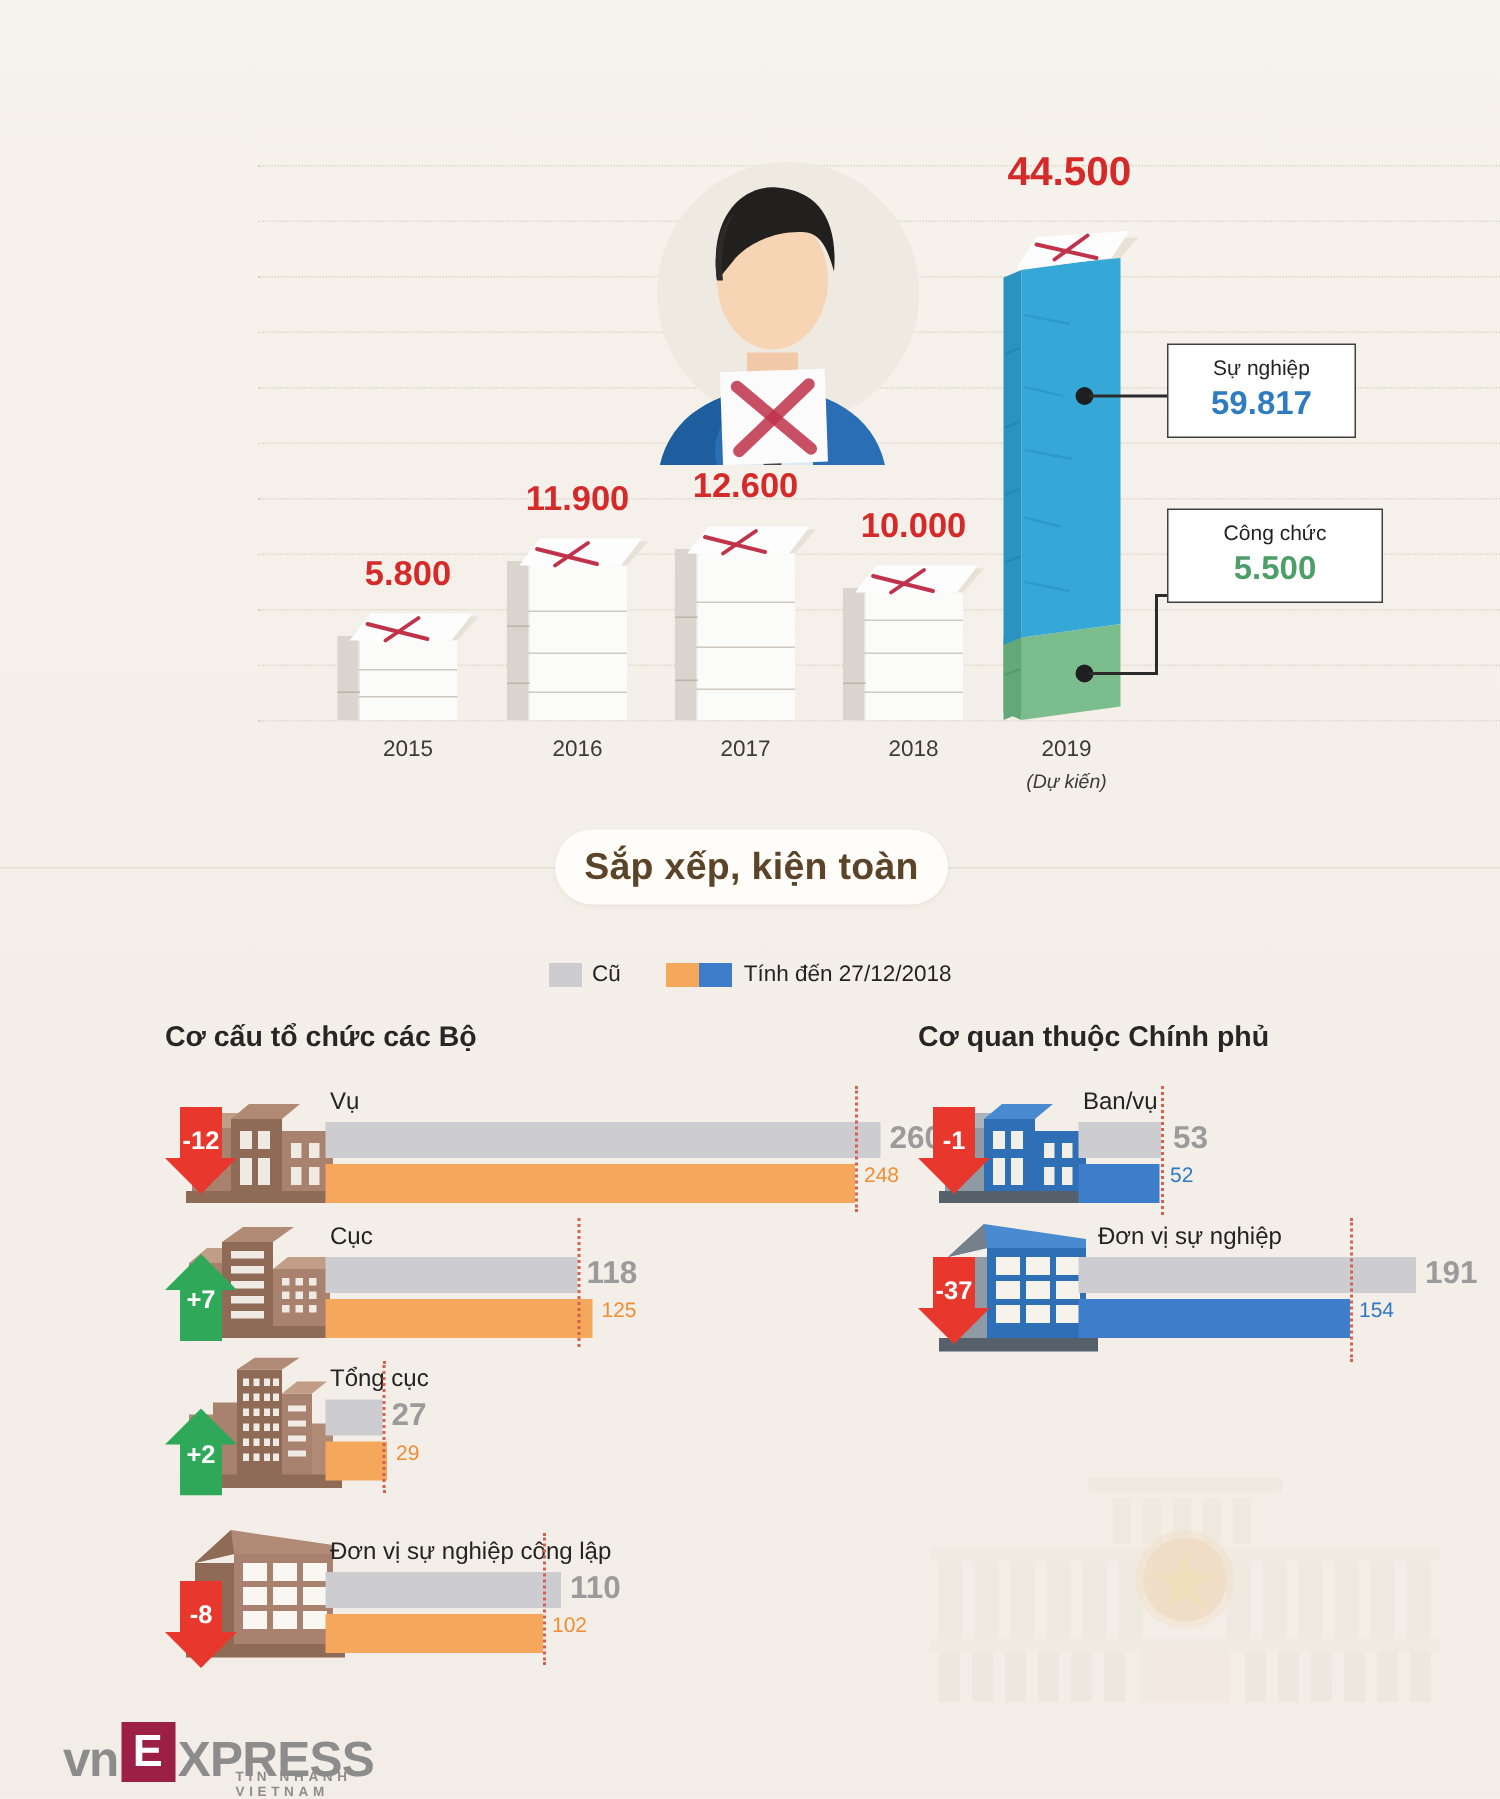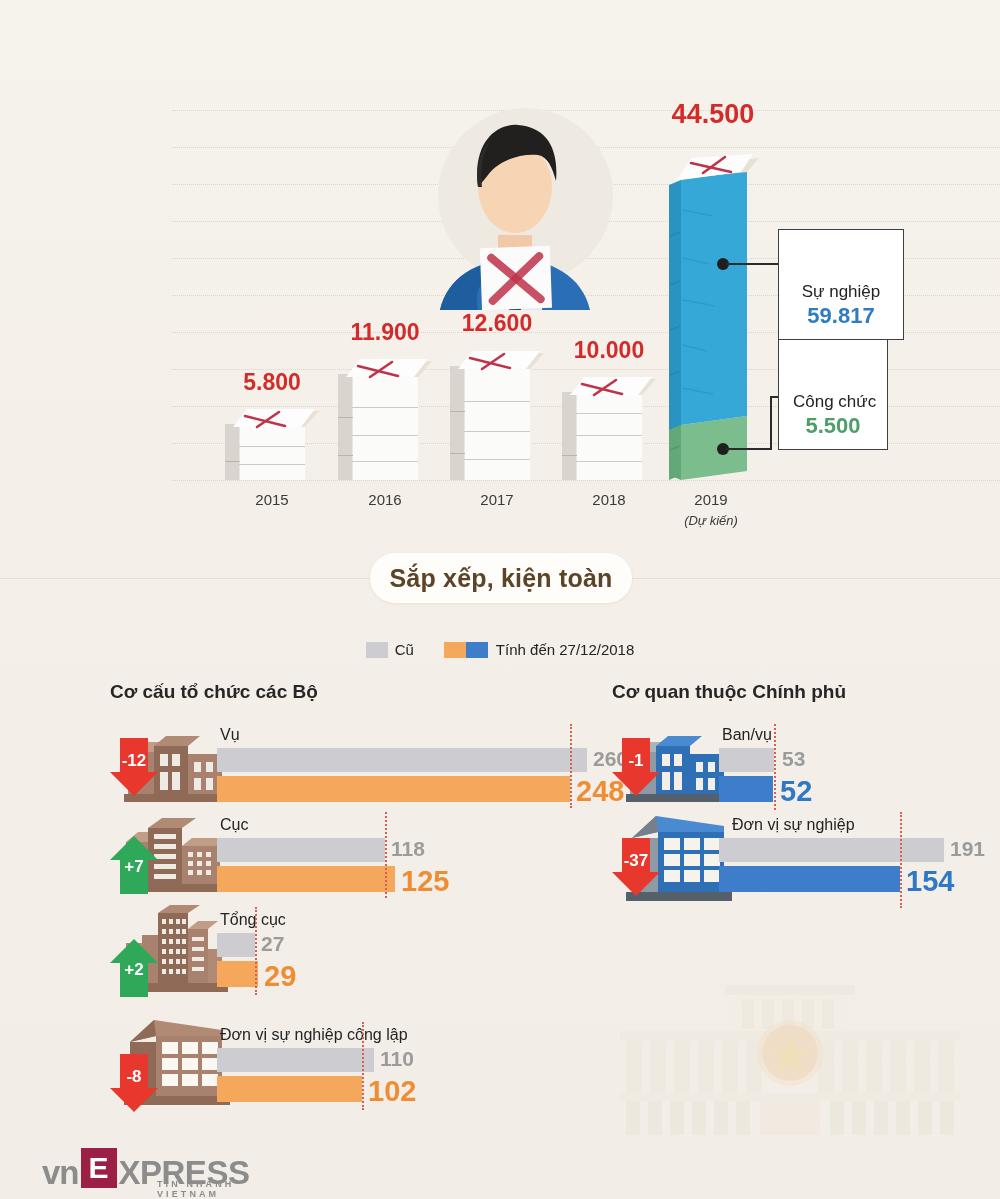--- a/index.html
+++ b/index.html
@@ -83,21 +83,21 @@
     position:absolute; left:-2px; width:96px; height:26px;
   }
   
   .callout{
     position:absolute;
     background:#ffffff;
     border:1.6px solid #3f3f3f;
     padding:7px 14px 9px 14px;
     text-align:center;
   }
-  .callout .ct{ font-size:17px; color:#232323; line-height:1.25; white-space:nowrap;margin-top:44px;}
+  .callout .ct{ font-size:14px; color:#232323; line-height:1.25; white-space:nowrap;}
   .callout .cv{ font-size:22px; font-weight:bold; line-height:1.25; white-space:nowrap;}
   .leader{ position:absolute; background:#2b2b2b; }
   .dot{ position:absolute; width:12px; height:12px; border-radius:50%; background:#1f1f1f; }
   
   .sub-note{
     position:absolute; left:0; right:0; top:610px;
     text-align:center; font-size:16px; color:#2f2f2f;
   }
   .legend{
     position:absolute; left:0; right:0; top:641px;
@@ -110,21 +110,21 @@
   .col-title{
     position:absolute; font-size:19px; font-weight:bold; color:#262626; white-space:nowrap;
   }
   .row{ position:absolute; }
   .row .rname{
     position:absolute; font-size:16px; color:#232323; white-space:nowrap;
   }
   .barOld{ position:absolute; background:#cdcdd1; }
   .barNew{ position:absolute; }
   .valOld{ position:absolute; font-size:21px; color:#9b9b9b; font-weight:bold; white-space:nowrap; }
-  .valNew{ position:absolute; font-size:29px; font-weight:bold; white-space:nowrap;text-align:right; }
+  .valNew{ position:absolute; font-size:14px; font-weight:normal; white-space:nowrap;text-align:right; }
   .refline{ position:absolute; width:0; border-left:2px dotted #d4604f; }
   .badge{
     position:absolute; width:48px; height:58px;
     display:flex; align-items:center; justify-content:center;
     color:#fff; font-weight:bold; font-size:17px;
     z-index:5;
   }
   .badge span{ position:relative; top:-6px; }
   .bldg{ position:absolute; }
   
@@ -325,21 +325,21 @@
     <div class="leader" style="left:726px; top:263px; width:52px; height:2px;"></div>
     <div class="callout" style="left:778px; top:229px; width:126px;">
       <div class="ct">Sự nghiệp</div>
       <div class="cv" style="color:#2f7cc0;">59.817</div>
     </div>
 
     <div class="dot" style="left:717px; top:443px;"></div>
     <div class="leader" style="left:726px; top:448px; width:46px; height:2px;"></div>
     <div class="leader" style="left:770px; top:396px; width:2px; height:54px;"></div>
     <div class="leader" style="left:770px; top:396px; width:10px; height:2px;"></div>
-    <div class="callout" style="left:778px; top:339px; width:110px;">
+    <div class="callout" style="left:778px; top:339px; width:144px;">
       <div class="ct">Công chức</div>
       <div class="cv" style="color:#4e9e6a;">5.500</div>
     </div>
   </div>
 
   <div class="section-divider" style="top:578px;"></div>
 
   <div class="pill" id="title2">Sắp xếp, kiện toàn</div>
 
   <div class="legend">

